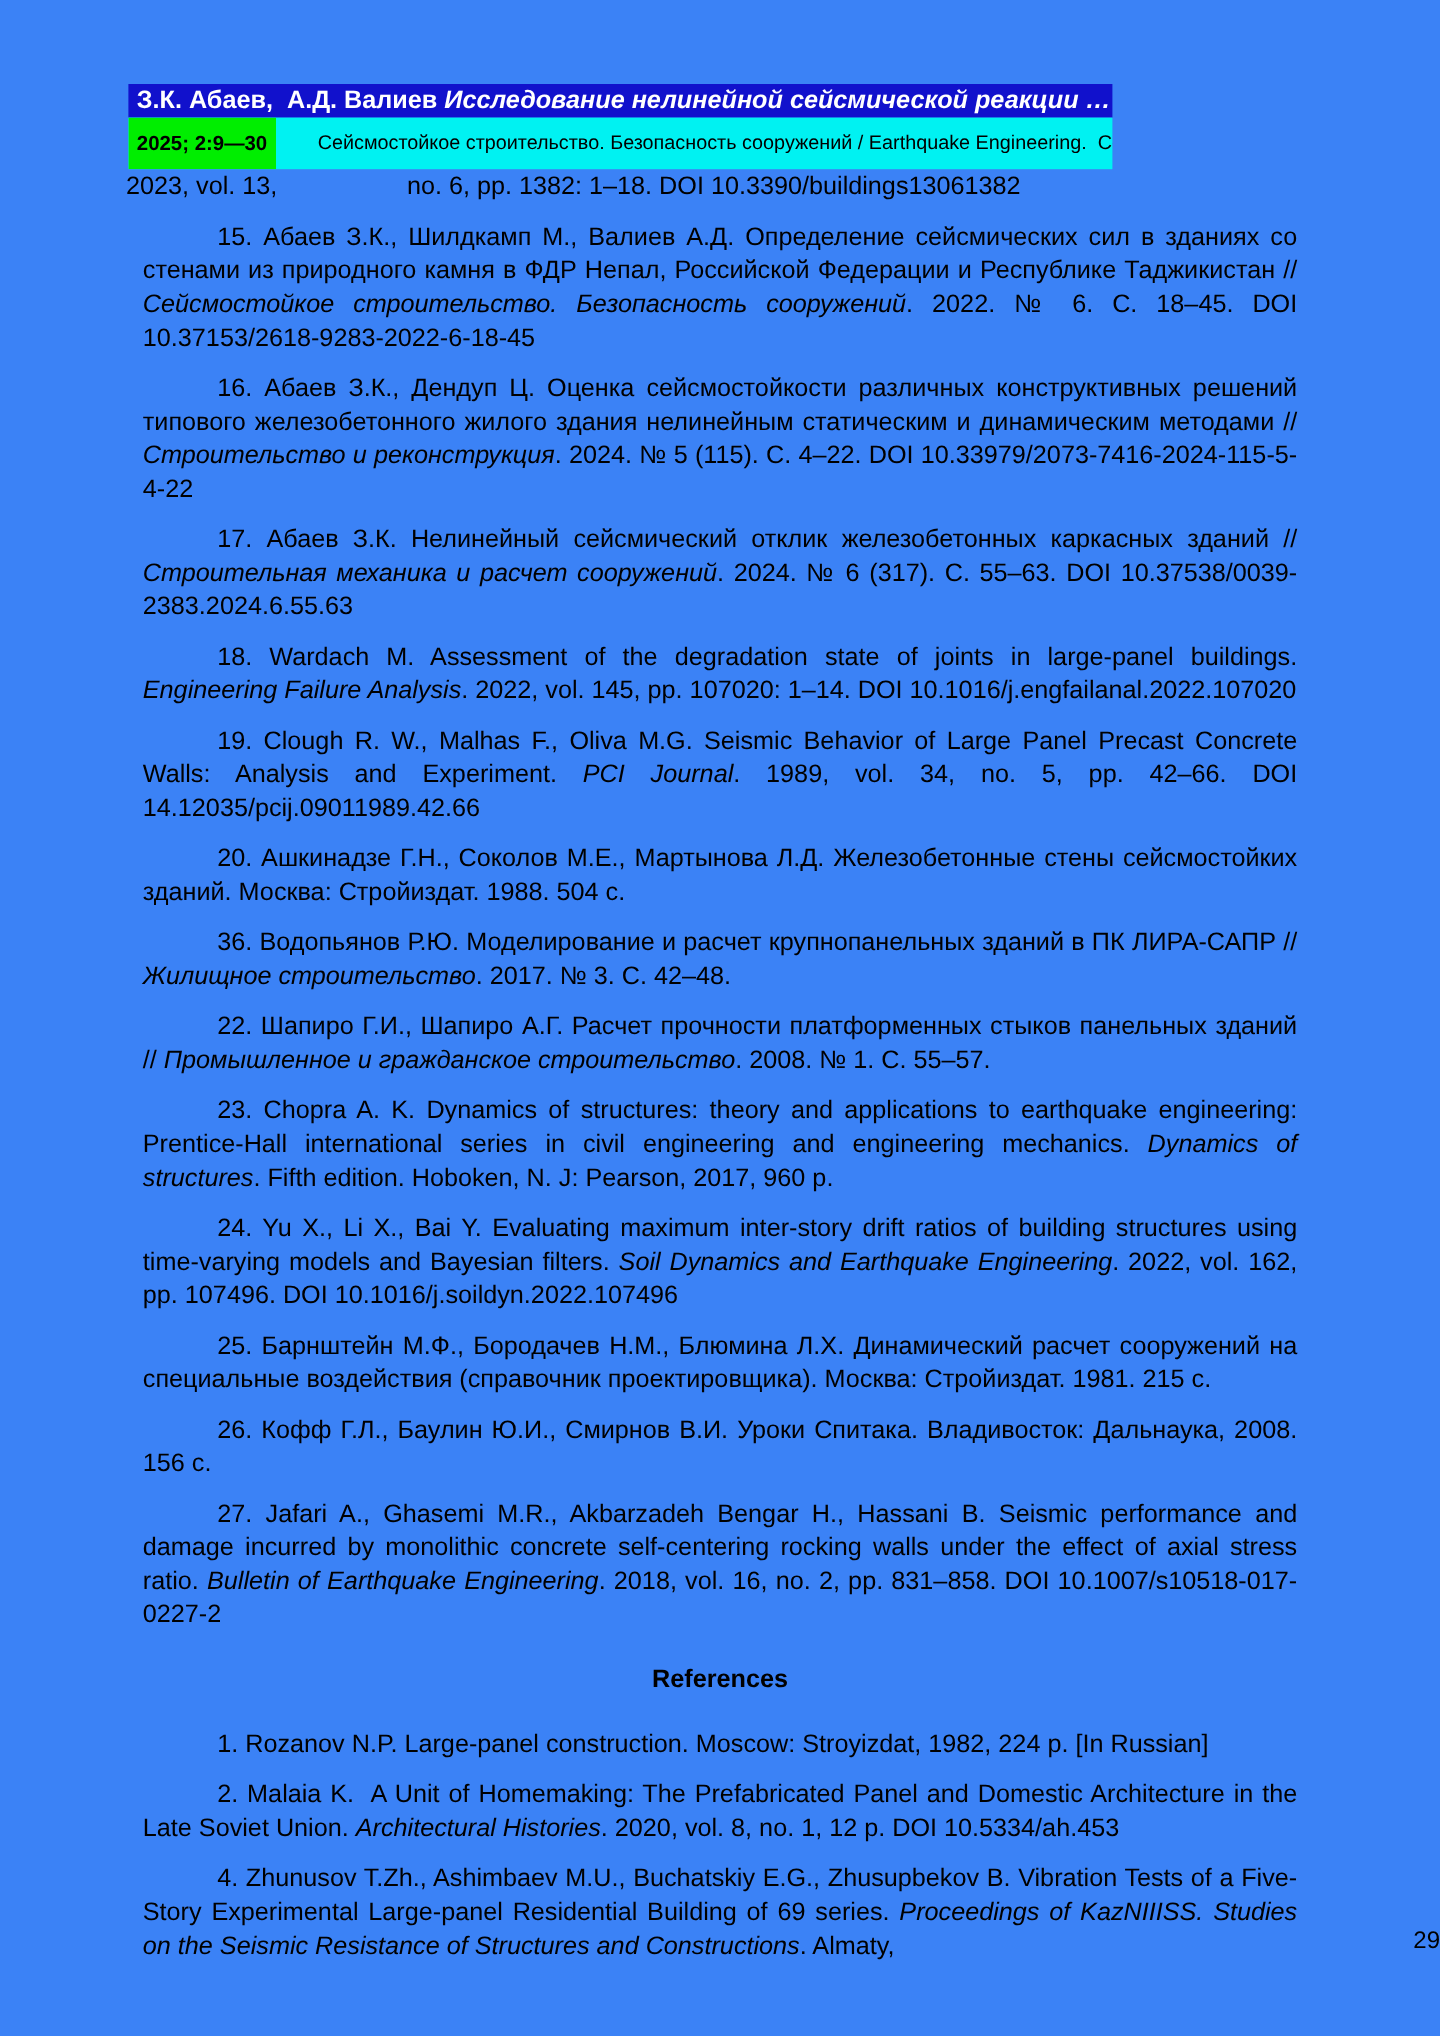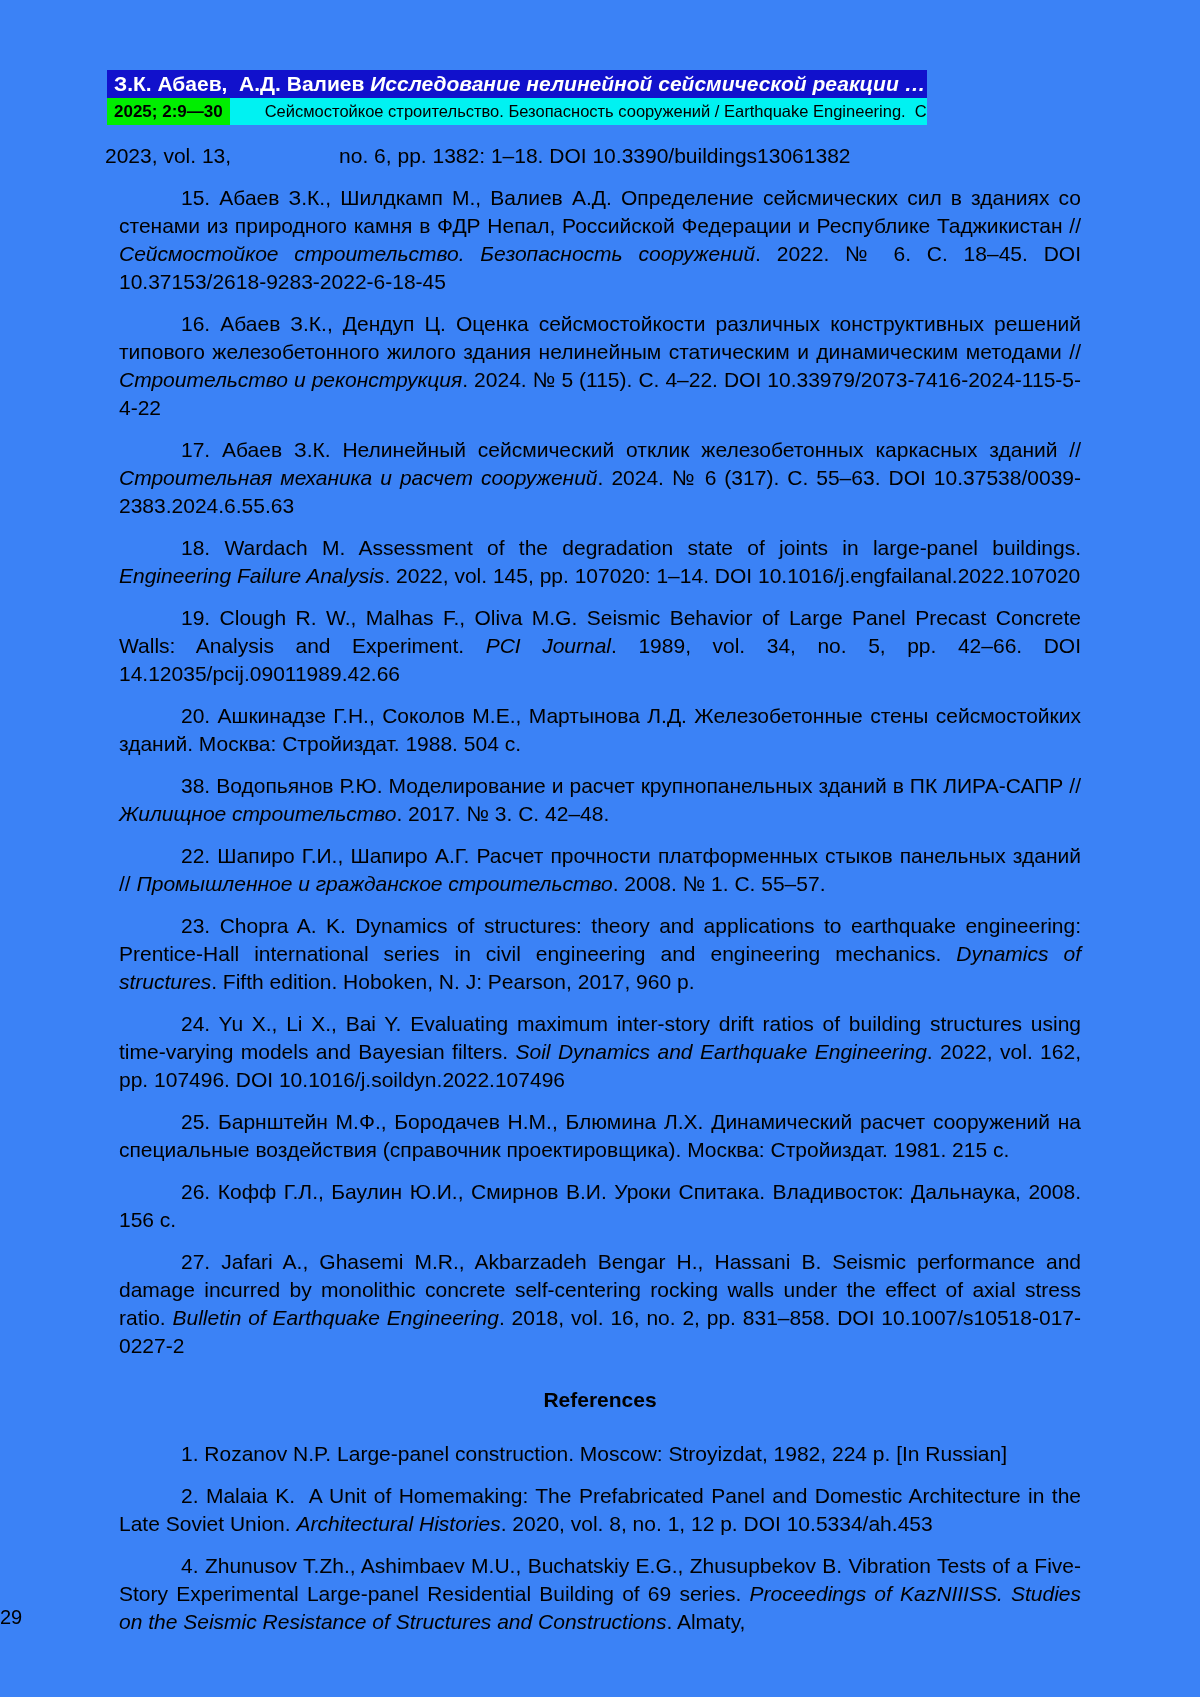--- a/index.html
+++ b/index.html
@@ -22,21 +22,21 @@
     font-size:21px; font-weight:bold;
     text-align:justify;
     -moz-text-align-last:justify;
     text-align-last:justify;
     white-space:nowrap;
     overflow:hidden;
   }
   .rh-title-it { font-style:italic; }
   .rh-bar-cyan {
     background:#00f2f2;
-    height:27px;
+    height:43px;
     display:flex; align-items:stretch;
     font-size:16.5px;
     white-space:nowrap;
     overflow:hidden;
     gap:26px;
   }
   .issue-badge {
     background:#00ee00;
     font-weight:bold;
     font-size:17px;
@@ -67,21 +67,21 @@
     font-size:21px; line-height:28px;
     font-weight:bold;
     margin:26px 0 26px 0;
     text-align:center;
   }
 
   
   .page-footer {
     position:absolute;
     left:0; top:1604px; width:1200px;
-    text-align:left;
+    text-align:right;
     font-size:20px; line-height:26px;
   }
 </style>
 </head>
 <body>
 
 <div class="page">
 
   <header class="rh">
     <div class="rh-bar-blue"><span>З.К. Абаев,&nbsp; А.Д. Валиев</span> <span class="rh-title-it">Исследование нелинейной сейсмической реакции …</span></div>
@@ -94,21 +94,21 @@
   <main class="refs-main">
     <p class="cont-line"><span>2023, vol. 13,</span><span class="tab-gap"></span><span>no. 6, pp. 1382: 1–18. DOI 10.3390/buildings13061382</span></p>
 
     <div id="ru-refs">
         <p class="ref"><span>15. Абаев З.К., Шилдкамп М., Валиев А.Д. Определение сейсмических сил в зданиях со стенами из природного камня в ФДР Непал, Российской Федерации и Республике Таджикистан // </span><i>Сейсмостойкое строительство. Безопасность сооружений</i><span>. 2022. № 6. С. 18–45. DOI 10.37153/2618-9283-2022-6-18-45</span></p>
         <p class="ref"><span>16. Абаев З.К., Дендуп Ц. Оценка сейсмостойкости различных конструктивных решений типового железобетонного жилого здания нелинейным статическим и динамическим методами // </span><i>Строительство и реконструкция</i><span>. 2024. № 5 (115). С. 4–22. DOI 10.33979/2073-7416-2024-115-5-4-22</span></p>
         <p class="ref"><span>17. Абаев З.К. Нелинейный сейсмический отклик железобетонных каркасных зданий // </span><i>Строительная механика и расчет сооружений</i><span>. 2024. № 6 (317). С. 55–63. DOI 10.37538/0039-2383.2024.6.55.63</span></p>
         <p class="ref"><span>18. Wardach M. Assessment of the degradation state of joints in large-panel buildings. </span><i>Engineering Failure Analysis</i><span>. 2022, vol. 145, pp. 107020: 1–14. DOI 10.1016/j.engfailanal.2022.107020</span></p>
         <p class="ref"><span>19. Clough R. W., Malhas F., Oliva M.G. Seismic Behavior of Large Panel Precast Concrete Walls: Analysis and Experiment. </span><i>PCI Journal</i><span>. 1989, vol. 34, no. 5, pp. 42–66. DOI 14.12035/pcij.09011989.42.66</span></p>
         <p class="ref"><span>20. Ашкинадзе Г.Н., Соколов М.Е., Мартынова Л.Д. Железобетонные стены сейсмостойких зданий. Москва: Стройиздат. 1988. 504 с.</span></p>
-        <p class="ref"><span>38. Водопьянов Р.Ю. Моделирование и расчет крупнопанельных зданий в ПК ЛИРА-САПР // </span><i>Жилищное строительство</i><span>. 2017. № 3. С. 42–48.</span></p>
+        <p class="ref"><span>36. Водопьянов Р.Ю. Моделирование и расчет крупнопанельных зданий в ПК ЛИРА-САПР // </span><i>Жилищное строительство</i><span>. 2017. № 3. С. 42–48.</span></p>
         <p class="ref"><span>22. Шапиро Г.И., Шапиро А.Г. Расчет прочности платформенных стыков панельных зданий // </span><i>Промышленное и гражданское строительство</i><span>. 2008. № 1. С. 55–57.</span></p>
         <p class="ref"><span>23. Chopra A. K. Dynamics of structures: theory and applications to earthquake engineering: Prentice-Hall international series in civil engineering and engineering mechanics. </span><i>Dynamics of structures</i><span>. Fifth edition. Hoboken, N. J: Pearson, 2017, 960 p.</span></p>
         <p class="ref"><span>24. Yu X., Li X., Bai Y. Evaluating maximum inter-story drift ratios of building structures using time-varying models and Bayesian filters. </span><i>Soil Dynamics and Earthquake Engineering</i><span>. 2022, vol. 162, pp. 107496. DOI 10.1016/j.soildyn.2022.107496</span></p>
         <p class="ref"><span>25. Барнштейн М.Ф., Бородачев Н.М., Блюмина Л.Х. Динамический расчет сооружений на специальные воздействия (справочник проектировщика). Москва: Стройиздат. 1981. 215 с.</span></p>
         <p class="ref"><span>26. Кофф Г.Л., Баулин Ю.И., Смирнов В.И. Уроки Спитака. Владивосток: Дальнаука, 2008. 156 с.</span></p>
         <p class="ref"><span>27. Jafari A., Ghasemi M.R., Akbarzadeh Bengar H., Hassani B. Seismic performance and damage incurred by monolithic concrete self-centering rocking walls under the effect of axial stress ratio. </span><i>Bulletin of Earthquake Engineering</i><span>. 2018, vol. 16, no. 2, pp. 831–858. DOI 10.1007/s10518-017-0227-2</span></p>
       </div>
 
     <h2 class="refs-heading">References</h2>
 

